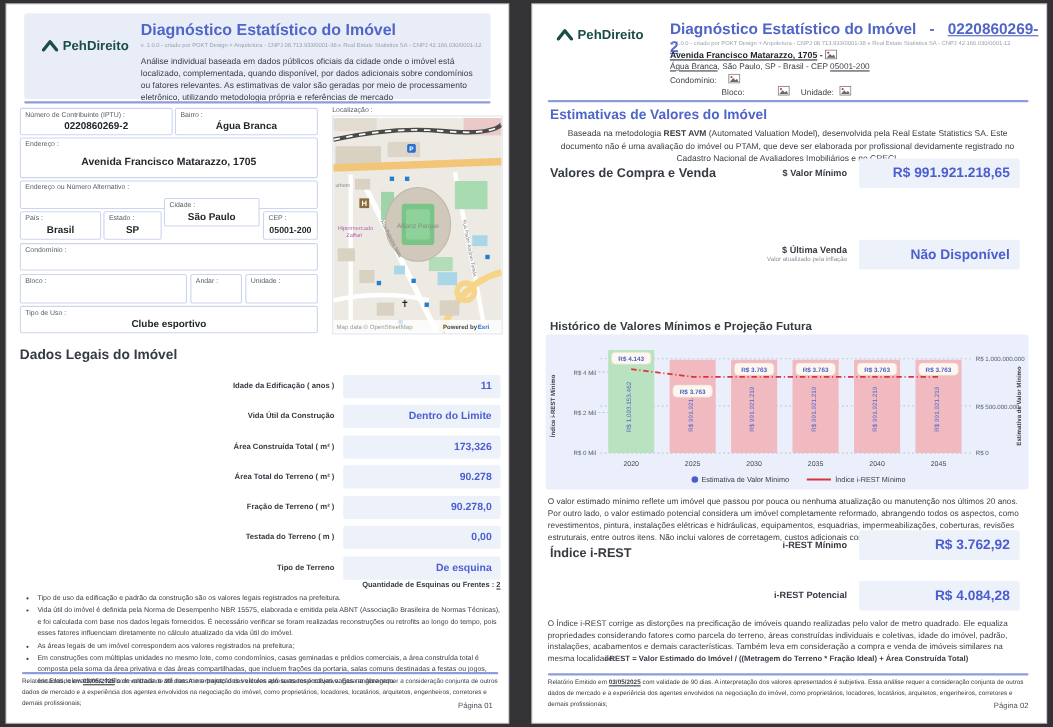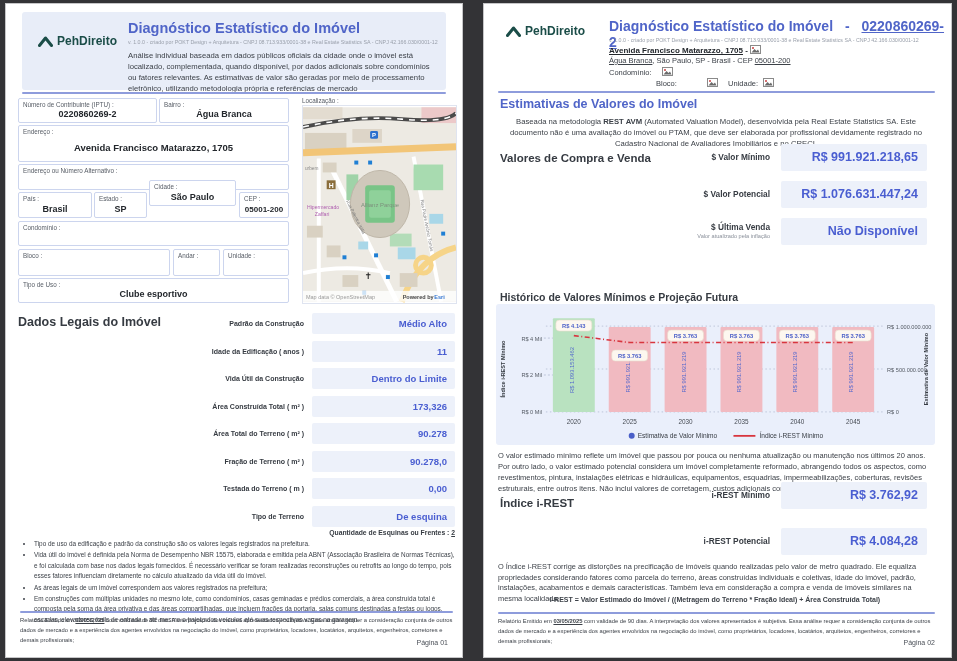--- a/index.html
+++ b/index.html
@@ -162,26 +162,20 @@
       <text font-size="4.6" fill="#7b7b7b" text-anchor="middle" transform="rotate(79 124 120)" x="124" y="120">Rua Padre Antônio Tomás</text>
       <rect x="0" y="186" width="155" height="11" fill="#ffffff" opacity="0.78"></rect>
       <text x="3" y="194" font-size="5.6" fill="#9a9a9a">Map data © OpenStreetMap</text>
       <text x="101" y="194" font-size="5.6" fill="#444" font-weight="bold">Powered by</text>
       <text x="133" y="194" font-size="5.6" fill="#2a6fce" font-weight="bold">Esri</text>
     </svg>
   </div>
 
   <div class="abs hdark" style="left:12px;top:311px;font-size:12.5px;">Dados Legais do Imóvel</div>
 
-  <div class="lgrow" style="top:309px;">
-    <div class="lglabel">Padrão da Construção</div>
-    <div class="lgbox">
-        <span>Médio Alto</span>
-      </div>
-  </div>
   <div class="lgrow" style="top:336.5px;">
     <div class="lglabel">Idade da Edificação ( anos )</div>
     <div class="lgbox">
         <span>11</span>
       </div>
   </div>
   <div class="lgrow" style="top:364px;">
     <div class="lglabel">Vida Útil da Construção</div>
     <div class="lgbox">
         <span>Dentro do Limite</span>
@@ -290,26 +284,20 @@
   </div>
 
   <div class="abs hdark" style="left:16px;top:148px;font-size:11.5px;">Valores de Compra e Venda</div>
 
   <div class="vrow" style="top:140px;">
     <div class="vlabel">$ Valor Mínimo</div>
     <div class="vbox">
         <span>R$ 991.921.218,65</span>
       </div>
   </div>
-  <div class="vrow" style="top:177px;">
-    <div class="vlabel">$ Valor Potencial</div>
-    <div class="vbox">
-        <span>R$ 1.076.631.447,24</span>
-      </div>
-  </div>
   <div class="vrow" style="top:214px;">
     <div class="vlabel2">$ Última Venda</div>
     <div class="vsub">Valor atualizado pela inflação</div>
     <div class="vbox">
         <span>Não Disponível</span>
       </div>
   </div>
 
   <div class="abs hdark" style="left:16px;top:287px;font-size:10.5px;">Histórico de Valores Mínimos e Projeção Futura</div>
 

